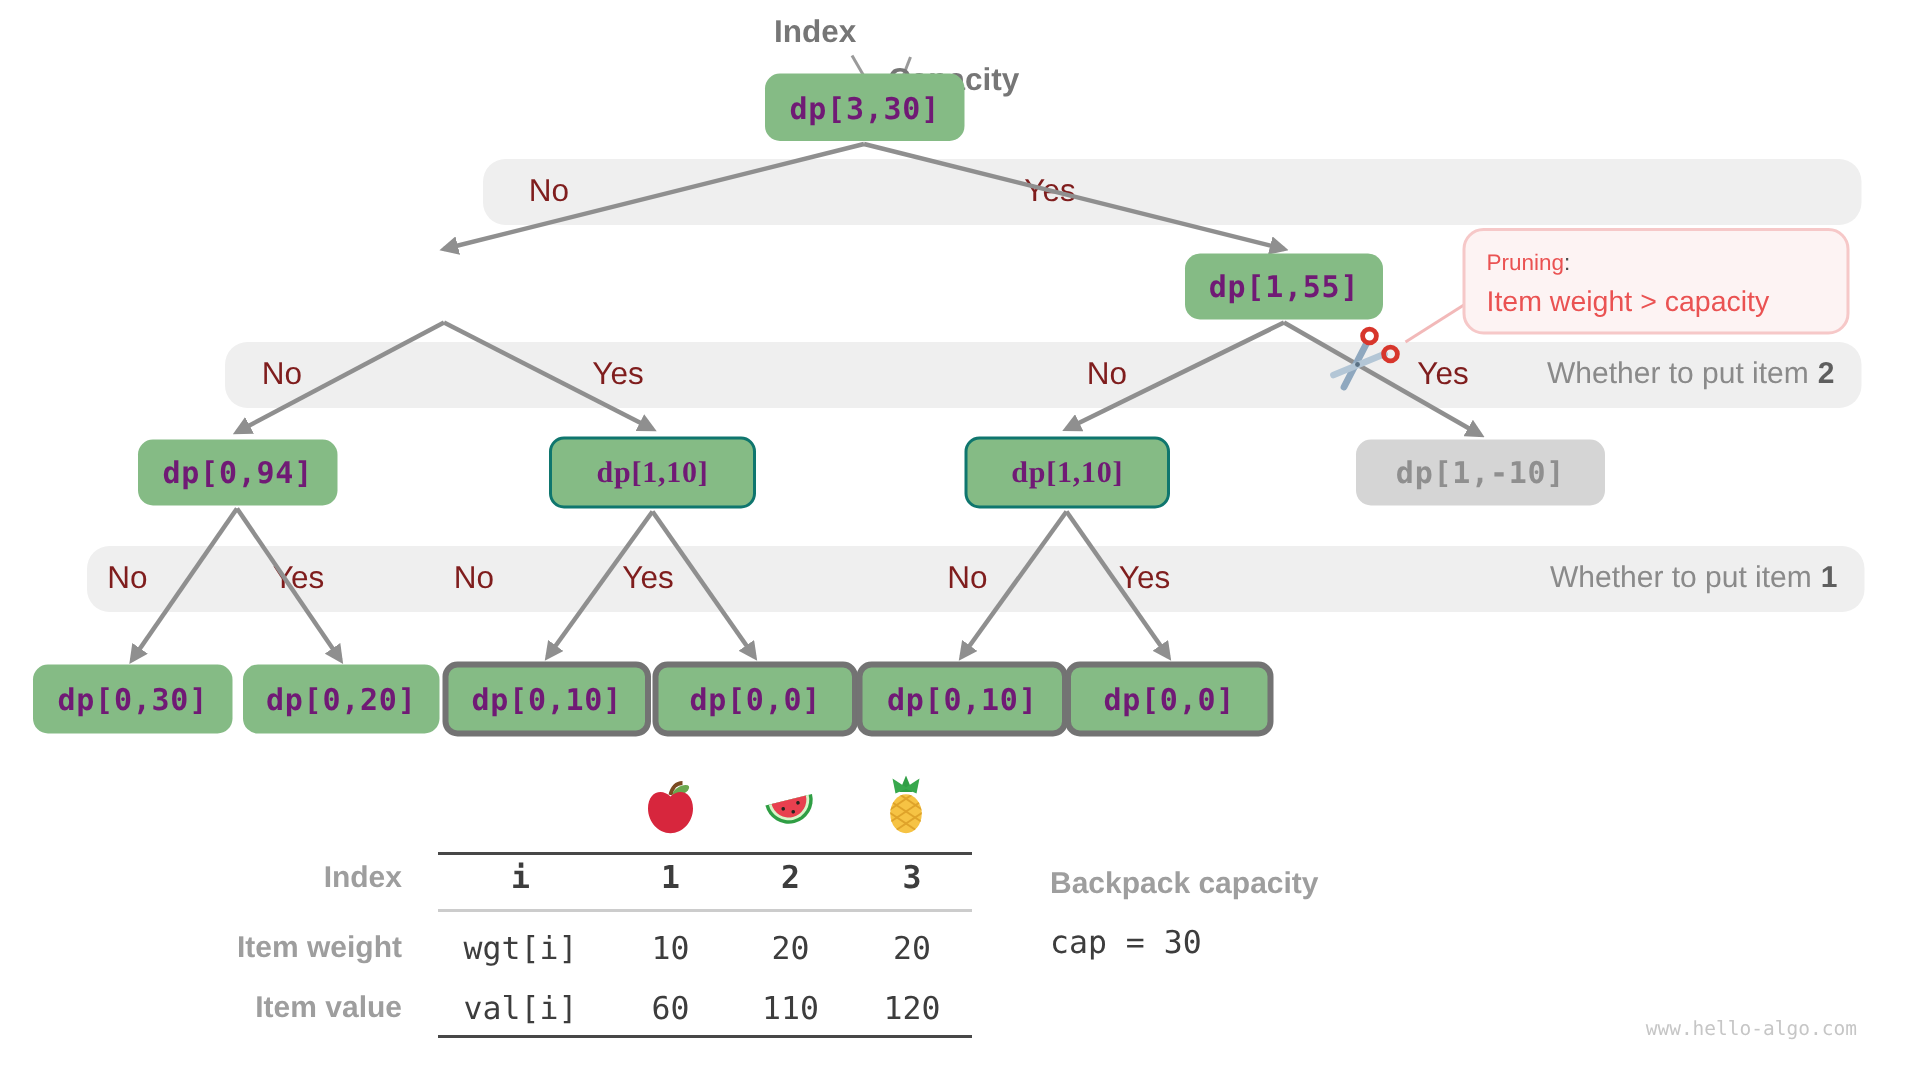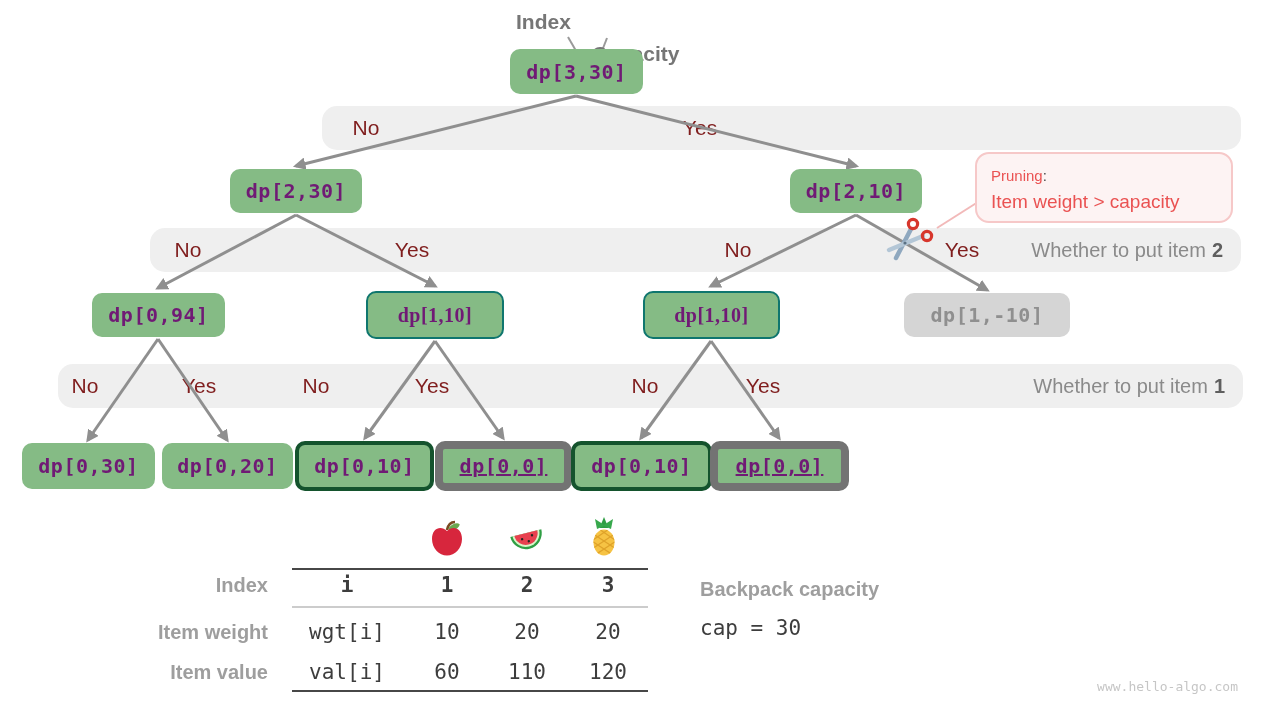--- a/index.html
+++ b/index.html
@@ -8,22 +8,22 @@
   .band{position:absolute;height:44px;background:#efefef;border-radius:15px;z-index:1;}
   .choice{position:absolute;top:50%;transform:translate(-50%,-50%);font-size:21px;color:#7f1d1d;white-space:nowrap;}
   .question{position:absolute;right:18px;top:50%;transform:translateY(-50%);font-size:20px;color:#8a8a8a;white-space:nowrap;}
   .qnum{font-weight:bold;color:#5f5f5f;margin-left:6px;}
   .edges{position:absolute;left:0;top:0;z-index:2;pointer-events:none;}
   .node{position:absolute;display:flex;align-items:center;justify-content:center;
         background:#85bb85;color:#701a75;border-radius:10px;z-index:3;box-sizing:border-box;
         font-family:"DejaVu Sans Mono",monospace;font-weight:bold;font-size:20px;letter-spacing:.5px;white-space:nowrap;}
   .node.gray{background:#d5d5d5;color:#8f8f8f;font-weight:bold;}
   .b-orange{border:2px solid #0f766e;font-family:Liberation Serif, serif;}
-  .b-purple{border:4px solid #14532d;}
-  .b-blue{border:8px solid #737373;text-decoration:underline;}
+  .b-purple{border:4px solid #737373;}
+  .b-blue{border:4px solid #737373;}
   .ptr-label{position:absolute;font-weight:bold;font-size:21px;color:#767676;z-index:3;}
   .pruning{position:absolute;left:975px;top:152px;width:258px;height:71px;box-sizing:border-box;
            background:#fdf3f3;border:2px solid #f6c8c8;border-radius:14px;padding:9px 14px;z-index:4;}
   .pruning .t1{font-size:15px;font-weight:normal;color:#ea5252;line-height:26px;}
   .pruning .t1 .colon{color:#4a4a4a;}
   .pruning .t2{font-size:19px;color:#ea5252;line-height:25px;}
   .row-label{position:absolute;width:160px;text-align:right;font-weight:bold;font-size:20px;color:#9e9e9e;z-index:3;}
   .cell{position:absolute;transform:translateX(-50%);font-family:"DejaVu Sans Mono",monospace;
         font-size:21px;color:#3d3d3d;z-index:3;white-space:nowrap;}
   .cell.hd{font-weight:bold;}
@@ -93,22 +93,21 @@
       <circle cx="927" cy="236" r="4.6" fill="none" stroke="#d7362c" stroke-width="3.2"></circle>
       <circle cx="905" cy="243" r="1.6" fill="#5a7184"></circle>
     </g>
   </svg>
 
   <span class="ptr-label" style="left:516px;top:10px;">Index</span>
   <span class="ptr-label" style="left:592px;top:10px;margin-top:32px;">Capacity</span>
 
   <div class="node" style="left:510px;top:49px;width:133px;height:45px;">dp[3,30]</div>
 
-  <div class="node" style="left:230px;top:169px;width:132px;height:44px;">dp[2,30]</div>
-  <div class="node" style="left:790px;top:169px;width:132px;height:44px;">dp[2,10]</div>
+  <div class="node" style="left:790px;top:169px;width:132px;height:44px;">dp[1,55]</div>
 
   <div class="node" style="left:92px;top:293px;width:133px;height:44px;">dp[0,94]</div>
   <div class="node b-orange" style="left:366px;top:291px;width:138px;height:48px;">dp[1,10]</div>
   <div class="node b-orange" style="left:643px;top:291px;width:137px;height:48px;">dp[1,10]</div>
   <div class="node gray" style="left:904px;top:293px;width:166px;height:44px;">dp[1,-10]</div>
 
   <div class="node" style="left:22px;top:443px;width:133px;height:46px;">dp[0,30]</div>
   <div class="node" style="left:162px;top:443px;width:131px;height:46px;">dp[0,20]</div>
   <div class="node b-purple" style="left:295px;top:441px;width:139px;height:50px;">dp[0,10]</div>
   <div class="node b-blue" style="left:435px;top:441px;width:137px;height:50px;">dp[0,0]</div>

